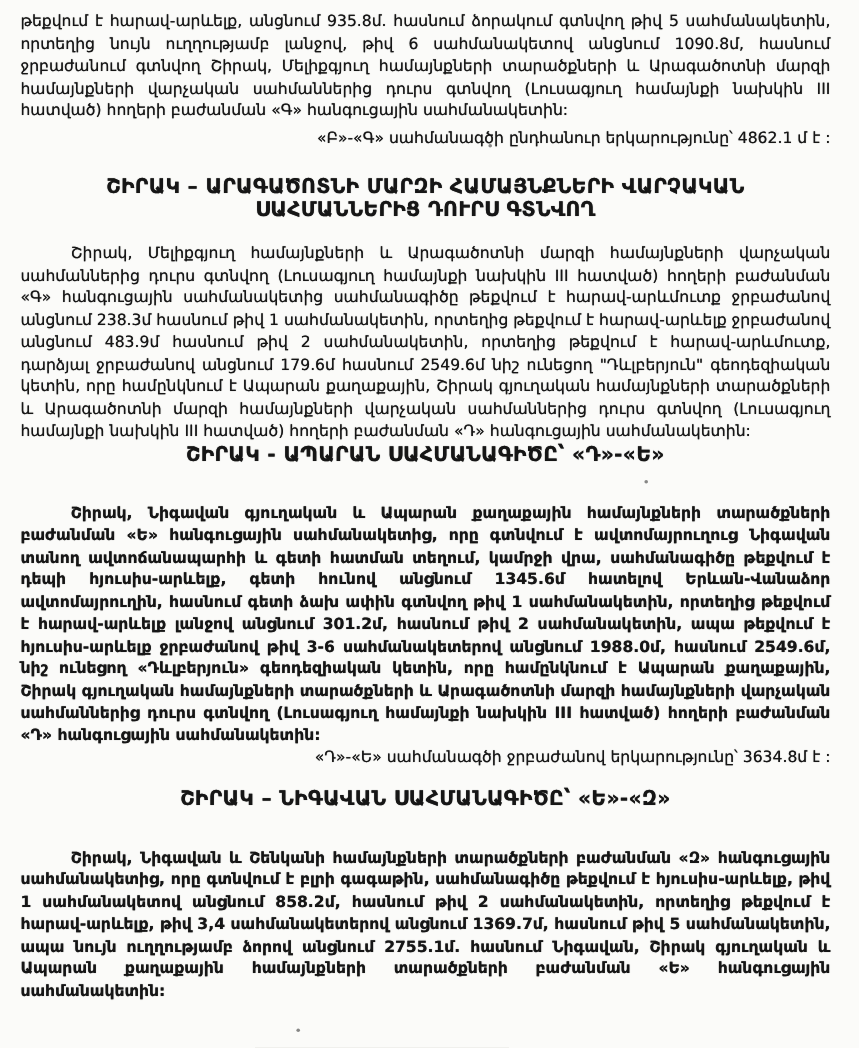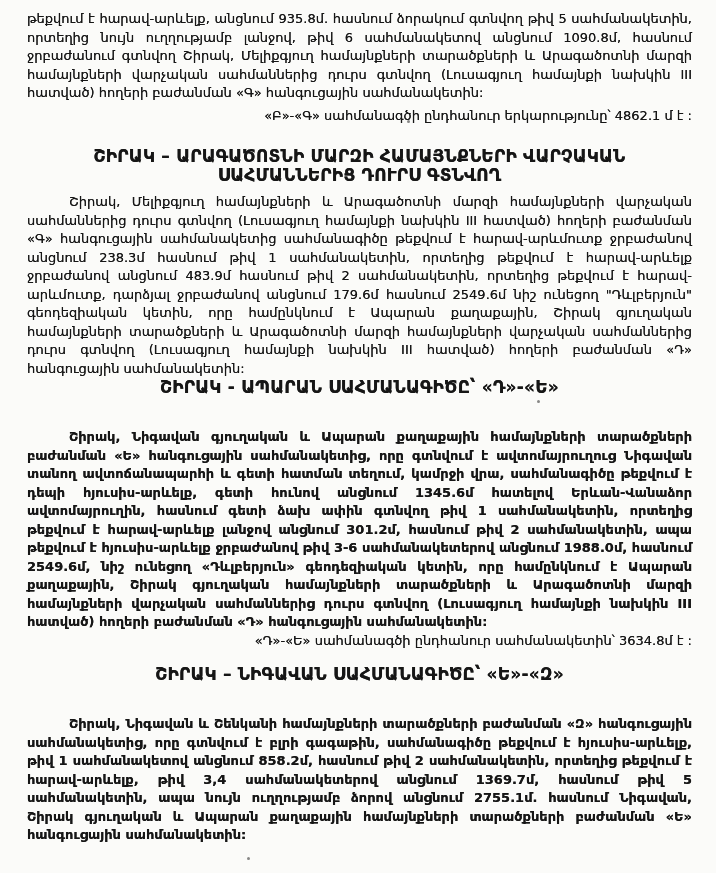--- a/index.html
+++ b/index.html
@@ -3,21 +3,21 @@
 <meta charset="utf-8">
 <style>
   html, body { margin: 0; padding: 0; background: #e8e8e6; }
   .page {
     position: relative;
     width: 716px;
     height: 873px;
     margin: 0 auto;
     background: #fbfbf9;
     box-sizing: border-box;
-    padding: 10px 24px 0 27px;
+    padding: 10px 24px 0 17px;
     overflow: hidden;
     font-family: "DejaVu Sans", sans-serif;
     font-size: 13px;
     line-height: 18.5px;
     color: #161616;
     text-shadow: 0 0 0.6px rgba(25,25,25,0.85);
   }
   .para {
     margin: 0;
     text-align: justify;
@@ -33,21 +33,21 @@
     margin: 22px 0 0 0;
     font-size: 17px;
     font-weight: 700;
     text-align: center;
     line-height: 19px;
     letter-spacing: 0.2px;
   }
   .heading .hline { display: block; }
   .mt-tight   { margin-top: 0; }
   .mt-none    { margin-top: 0; }
-  .mt-para    { margin-top: 8px; }
+  .mt-para    { margin-top: 18px; }
   .mt-para-lg { margin-top: 31px; font-weight: bold; }
   .mt-head-md { margin-top: 15px; }
   .artifact-dot {
     position: absolute;
     width: 3px; height: 3px;
     border-radius: 50%;
     background: rgba(40,40,40,0.55);
   }
 </style>
 </head>
@@ -65,21 +65,21 @@
 
   <p class="para mt-para">Շիրակ, Մելիքգյուղ համայնքների և Արագածոտնի մարզի համայնքների վարչական սահմաններից դուրս գտնվող (Լուսագյուղ համայնքի նախկին III հատված) հողերի բաժանման «Գ» հանգուցային սահմանակետից սահմանագիծը թեքվում է հարավ-արևմուտք ջրբաժանով անցնում 238.3մ հասնում թիվ 1 սահմանակետին, որտեղից թեքվում է հարավ-արևելք ջրբաժանով անցնում 483.9մ հասնում թիվ 2 սահմանակետին, որտեղից թեքվում է հարավ-արևմուտք, դարձյալ ջրբաժանով անցնում 179.6մ հասնում 2549.6մ նիշ ունեցող "Դևլբերյուն" գեոդեզիական կետին, որը համընկնում է Ապարան քաղաքային, Շիրակ գյուղական համայնքների տարածքների և Արագածոտնի մարզի համայնքների վարչական սահմաններից դուրս գտնվող (Լուսագյուղ համայնքի նախկին III հատված) հողերի բաժանման «Դ» հանգուցային սահմանակետին:</p>
 
 
   <h2 class="heading mt-tight">
     <span class="hline">ՇԻՐԱԿ - ԱՊԱՐԱՆ ՍԱՀՄԱՆԱԳԻԾԸ՝ «Դ»-«Ե»</span>
   </h2>
 
   <p class="para mt-para-lg">Շիրակ, Նիգավան գյուղական և Ապարան քաղաքային համայնքների տարածքների բաժանման «Ե» հանգուցային սահմանակետից, որը գտնվում է ավտոմայրուղուց Նիգավան տանող ավտոճանապարհի և գետի հատման տեղում, կամրջի վրա, սահմանագիծը թեքվում է դեպի հյուսիս-արևելք, գետի հունով անցնում 1345.6մ հատելով Երևան-Վանաձոր ավտոմայրուղին, հասնում գետի ձախ ափին գտնվող թիվ 1 սահմանակետին, որտեղից թեքվում է հարավ-արևելք լանջով անցնում 301.2մ, հասնում թիվ 2 սահմանակետին, ապա թեքվում է հյուսիս-արևելք ջրբաժանով թիվ 3-6 սահմանակետերով անցնում 1988.0մ, հասնում 2549.6մ, նիշ ունեցող «Դևլբերյուն» գեոդեզիական կետին, որը համընկնում է Ապարան քաղաքային, Շիրակ գյուղական համայնքների տարածքների և Արագածոտնի մարզի համայնքների վարչական սահմաններից դուրս գտնվող (Լուսագյուղ համայնքի նախկին III հատված) հողերի բաժանման «Դ» հանգուցային սահմանակետին:</p>
 
-  <p class="total mt-none">«Դ»-«Ե» սահմանագծի ընդհանուր սահմանակետին՝ 3634.8մ է :</p>
+  <p class="total mt-none">«Դ»-«Ե» սահմանագծի ջրբաժանով երկարությունը՝ 3634.8մ է :</p>
 
   <h2 class="heading mt-head-md">
     <span class="hline">ՇԻՐԱԿ – ՆԻԳԱՎԱՆ ՍԱՀՄԱՆԱԳԻԾԸ՝ «Ե»-«Զ»</span>
   </h2>
 
   <p class="para mt-para-lg">Շիրակ, Նիգավան և Շենկանի համայնքների տարածքների բաժանման «Զ» հանգուցային սահմանակետից, որը գտնվում է բլրի գագաթին, սահմանագիծը թեքվում է հյուսիս-արևելք, թիվ 1 սահմանակետով անցնում 858.2մ, հասնում թիվ 2 սահմանակետին, որտեղից թեքվում է հարավ-արևելք, թիվ 3,4 սահմանակետերով անցնում 1369.7մ, հասնում թիվ 5 սահմանակետին, ապա նույն ուղղությամբ ձորով անցնում 2755.1մ. հասնում Նիգավան, Շիրակ գյուղական և Ապարան քաղաքային համայնքների տարածքների բաժանման «Ե» հանգուցային սահմանակետին:</p>
 
 
   <span class="artifact-dot" style="left:407px; top:120px;"></span>
   <span class="artifact-dot" style="left:537px; top:400px;"></span>

